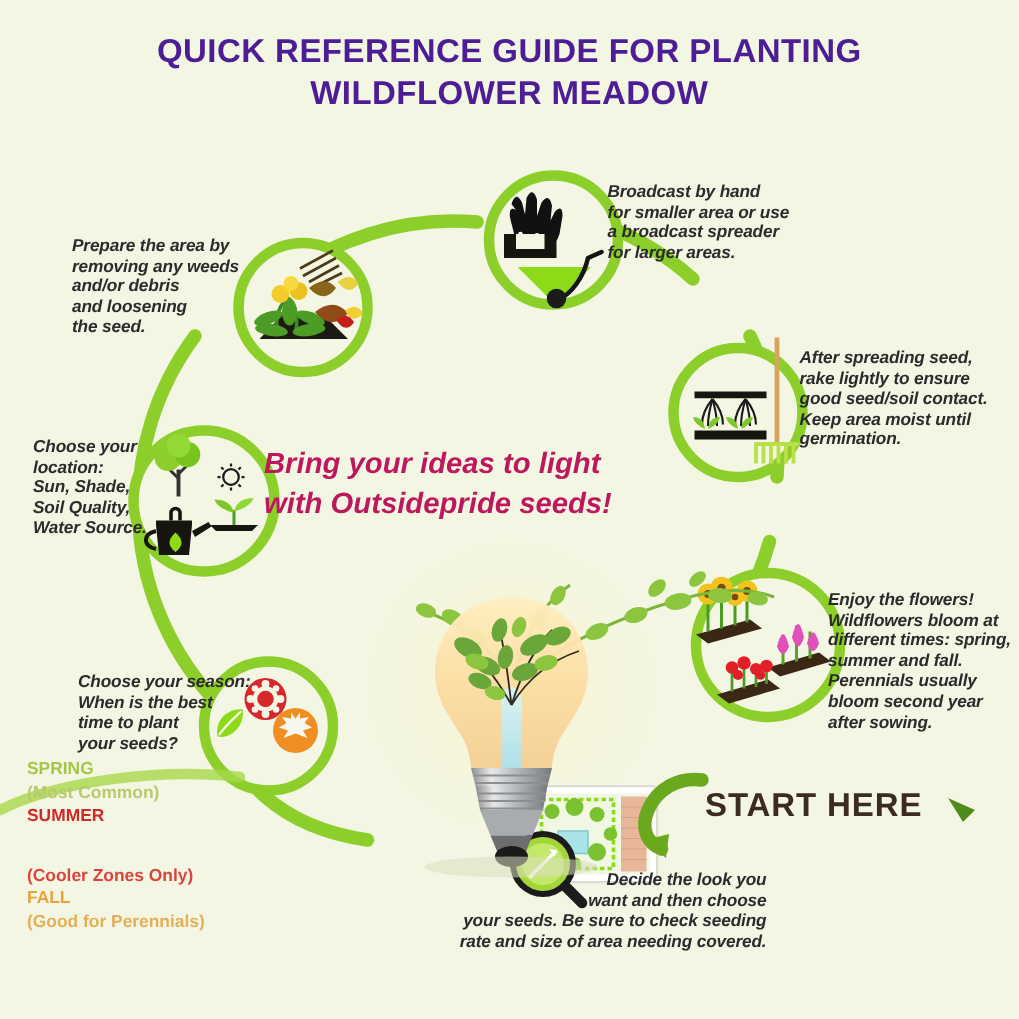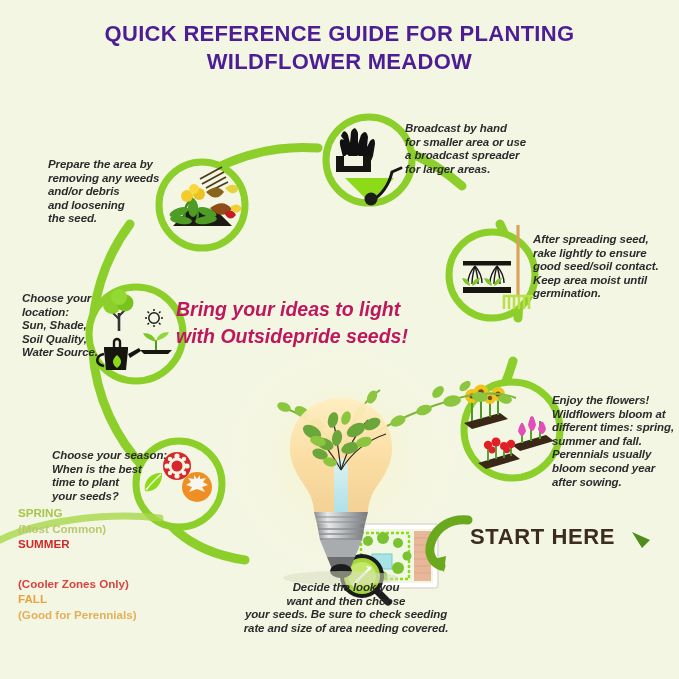--- a/index.html
+++ b/index.html
@@ -30,21 +30,21 @@
   .s-summer-sub{color:#d8443e;margin-top:24px;}
   .s-fall{color:#e8a33d;}
   .s-fall-sub{color:#e3b05a;}
   .start-here{
     position:absolute;left:470px;top:524px;
     font-style:normal;font-weight:bold;color:#3b2b20;
     font-size:22px;letter-spacing:.6px;
   }
   .ta-r{}
   .ta-l{text-align:left;}
-  .ta-c{text-align:center;}
+  .ta-c{text-align:right;}
 </style>
 </head>
 <body>
 
 <div id="stage">
 
   <svg id="bgsvg" viewBox="0 0 679 679">
     <defs>
       <linearGradient id="bulbG" x1="0" y1="0" x2="0" y2="1">
         <stop offset="0%" stop-color="#ffeec0"></stop>

